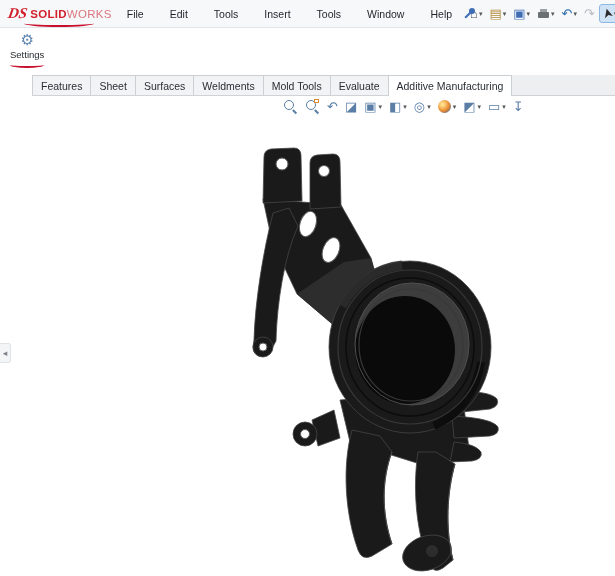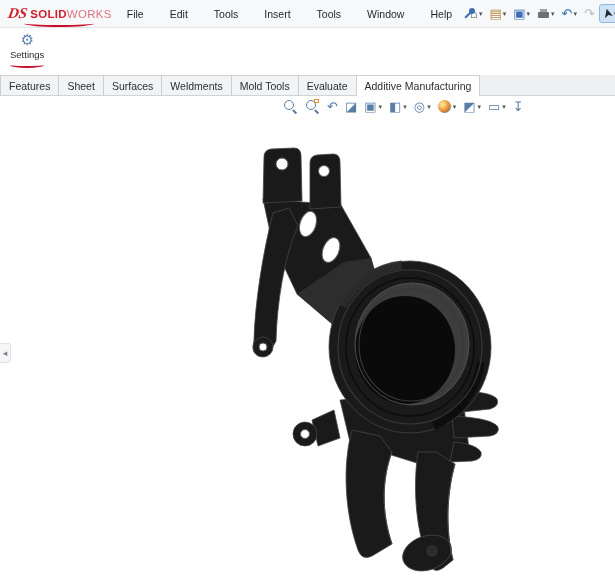--- a/index.html
+++ b/index.html
@@ -47,21 +47,21 @@
                 border: none; font-family: inherit; font-size: 9.5px; color: #1f2328; padding: 1px 2px; }
   .xpert-icon { width: 20px; height: 17px; border-radius: 3px;
                 background: linear-gradient(135deg, #35b6c9 0%, #1b7fc4 60%, #10559a 100%);
                 box-shadow: inset 0 0 0 1px rgba(255,255,255,.25); }
   .settings-icon { font-size: 15px; color: #5f87b0; line-height: 1; height: 17px; }
   .rb-line { line-height: 1.15; white-space: nowrap; }
   .red-arc { width: 52px; height: 6px; border-bottom: 2px solid var(--accent-red); border-radius: 50%; }
   .red-arc.small { width: 34px; }
 
   
-  .tabstrip { height: 21px; background: #edeff1; border-bottom: 1px solid #cfd3d7; display: flex; align-items: stretch; }
+  .tabstrip { height: 21px; background: #edeff1; border-bottom: 1px solid #cfd3d7; display: flex; align-items: stretch; margin-left: 32px; }
   .tab { font-size: 10.5px; color: #2a2e33; padding: 3px 8px; background: #f2f3f4;
          border: 1px solid #cbd0d5; border-bottom: none; margin-right: -1px; display: flex; align-items: center;
          white-space: nowrap; }
   .tab.active { background: #fff; position: relative; z-index: 2; margin-bottom: -1px; }
 
   
   .viewport { position: relative; height: 480px; background: #fff; }
   .model { position: absolute; left: 0; top: 0; }
   .hud { position: absolute; left: 283px; top: 3px; display: flex; align-items: center; gap: 7px; z-index: 3; }
   .hicon { display: flex; align-items: center; gap: 1px; }

